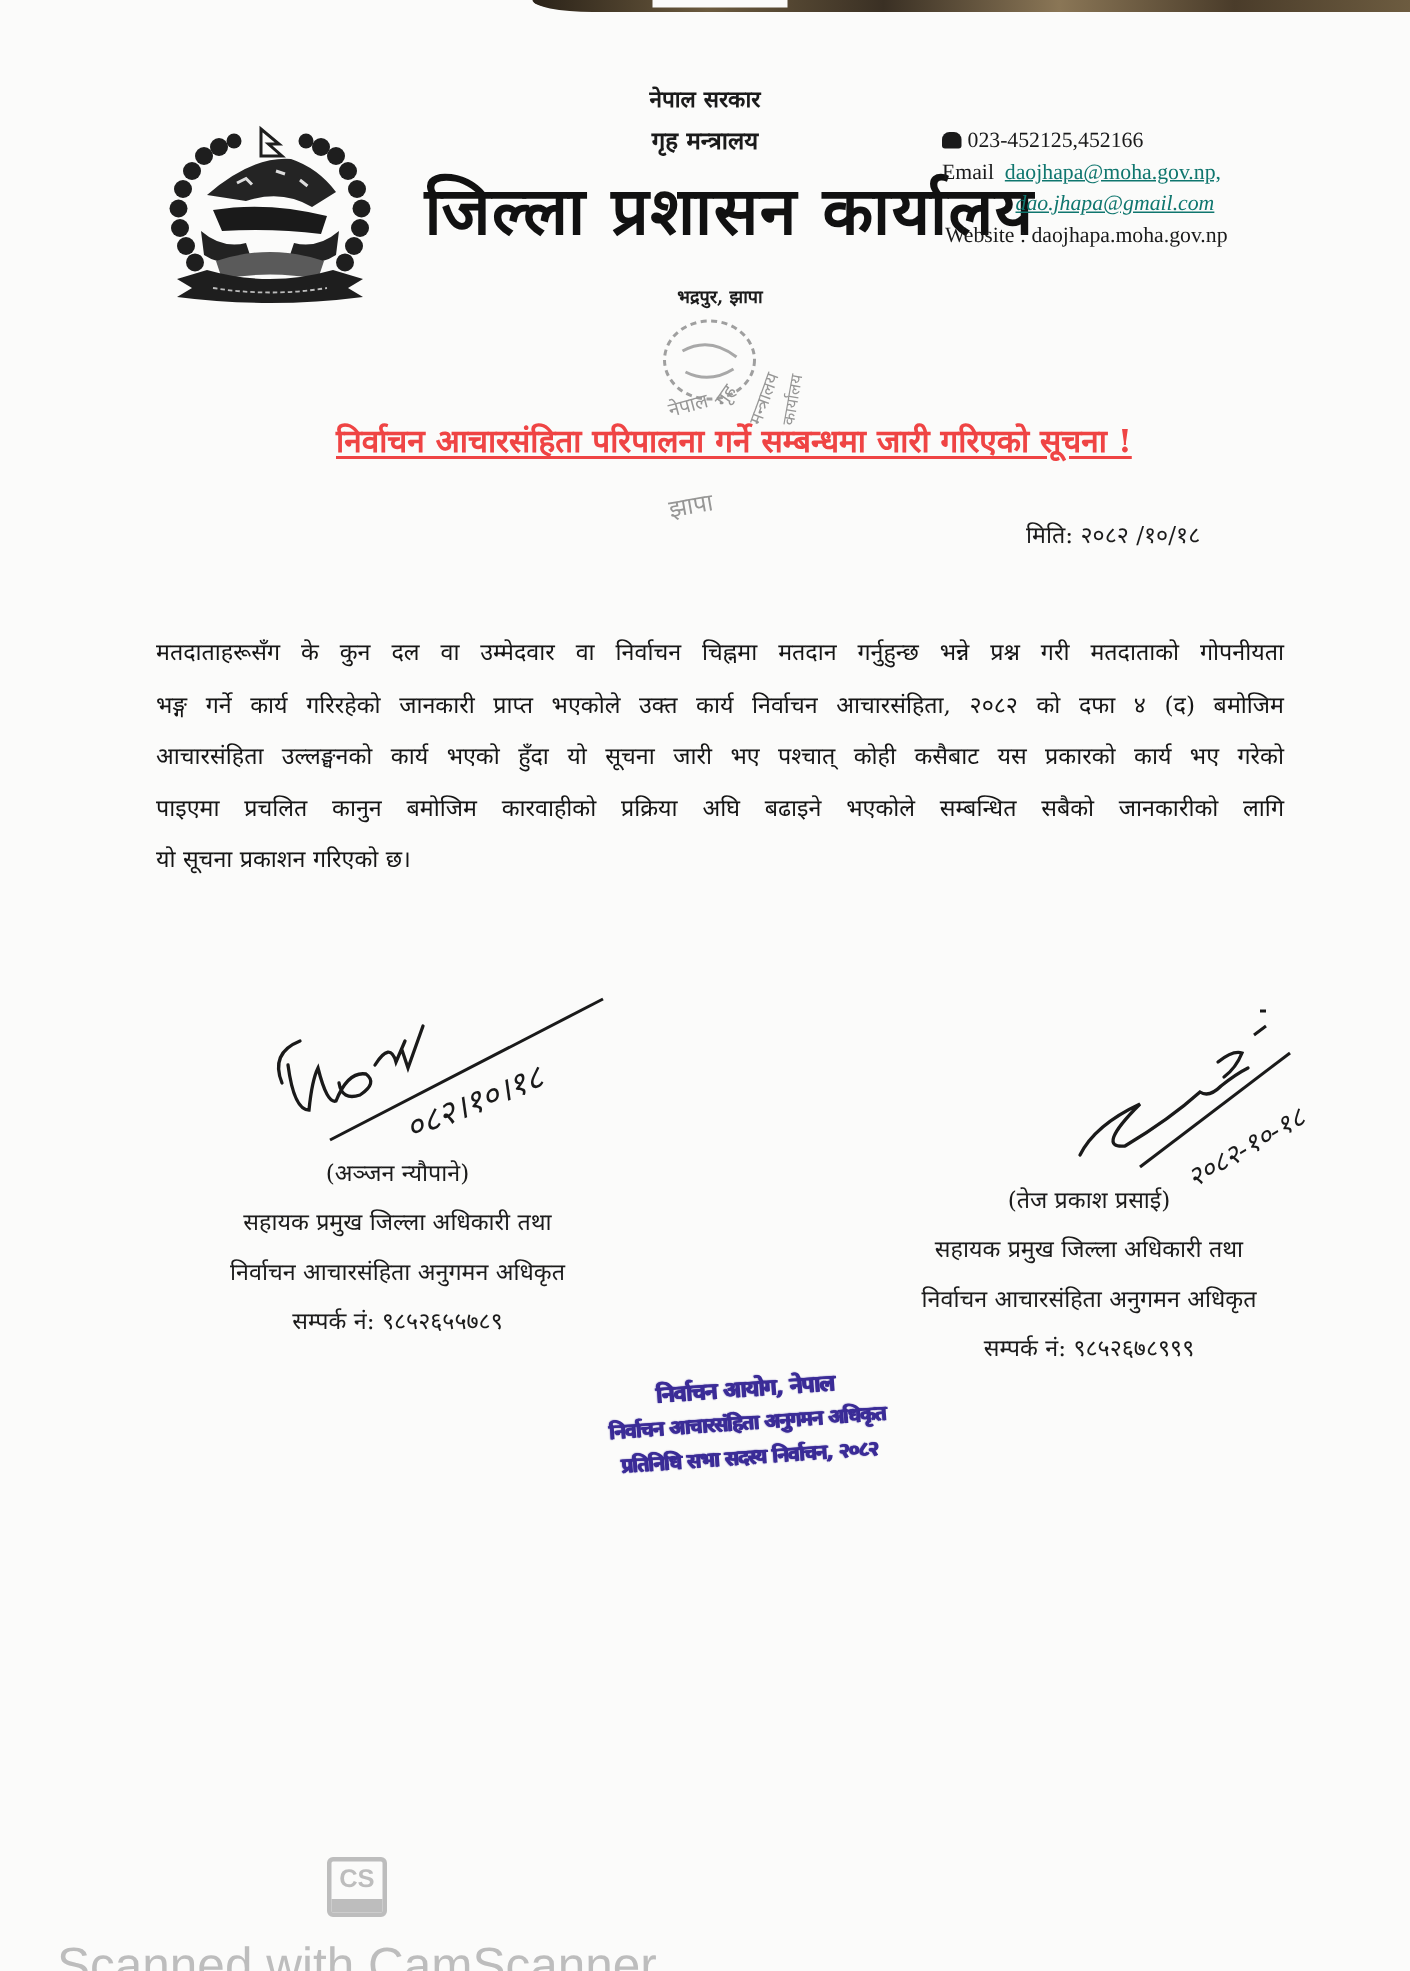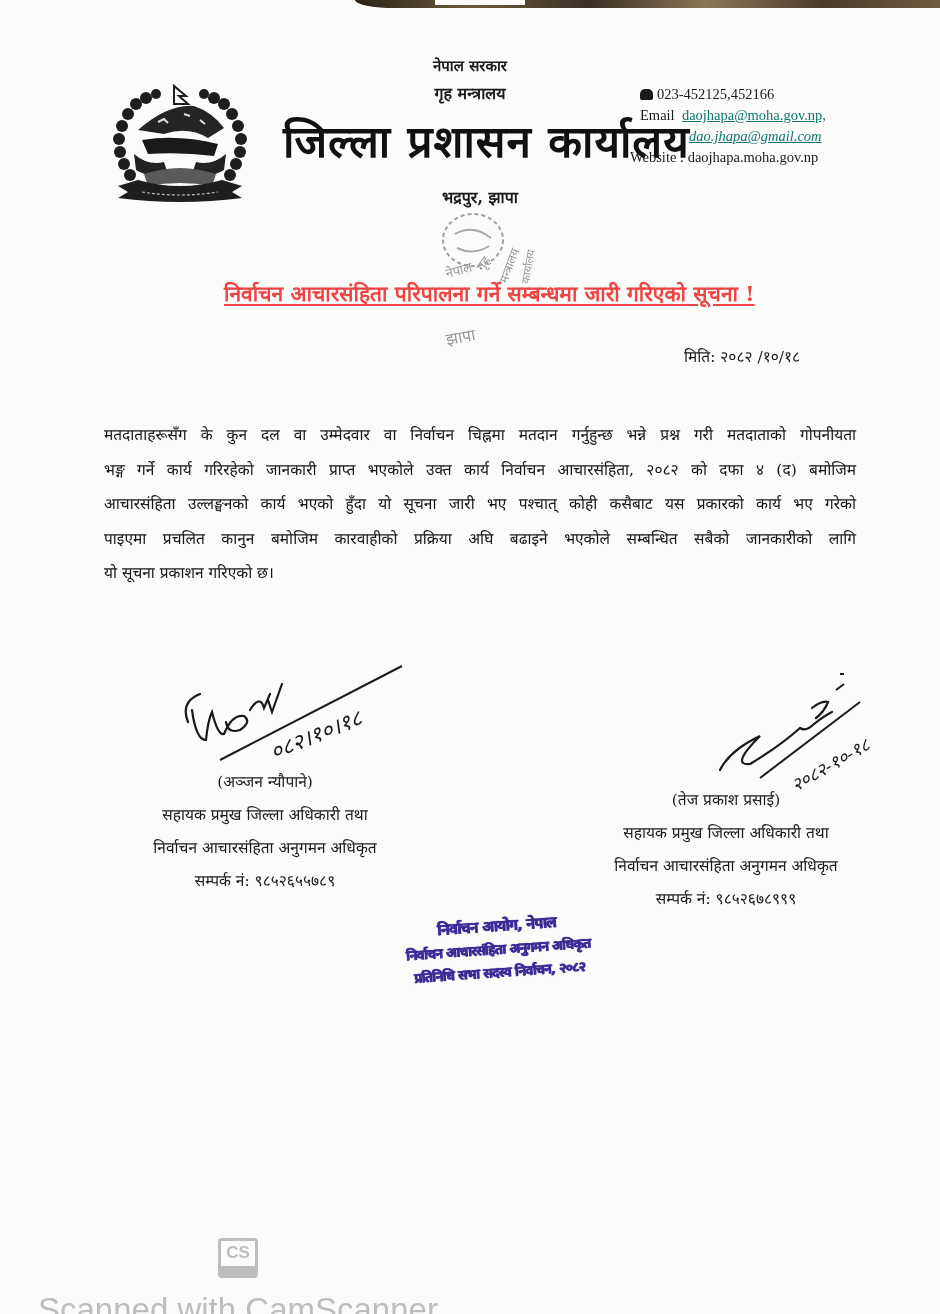--- a/index.html
+++ b/index.html
@@ -68,36 +68,36 @@
       line-height: 60px;
       letter-spacing: 1px;
       white-space: nowrap;
       color: #111;
     }
     .location {
       position: absolute;
       left: 410px;
       top: 186px;
       width: 140px;
-      font-size: 16px;
+      font-size: 12px;
       font-weight: bold;
       line-height: 24px;
       text-align: center;
       white-space: nowrap;
     }
     .contact {
       position: absolute;
       left: 628px;
       top: 84px;
       font-family: "Liberation Serif", serif;
       font-size: 14.5px;
       line-height: 21px;
       color: #1a1a1a;
     }
-    .contact .row { white-space: nowrap; margin-left: 12px; }
+    .contact .row { white-space: nowrap; }
     .contact .phone-icon {
       display: inline-block;
       width: 13px;
       height: 11px;
       background: #1a1a1a;
       border-radius: 5px 5px 2px 2px;
       vertical-align: -1px;
       margin-right: 4px;
     }
     .contact a {

